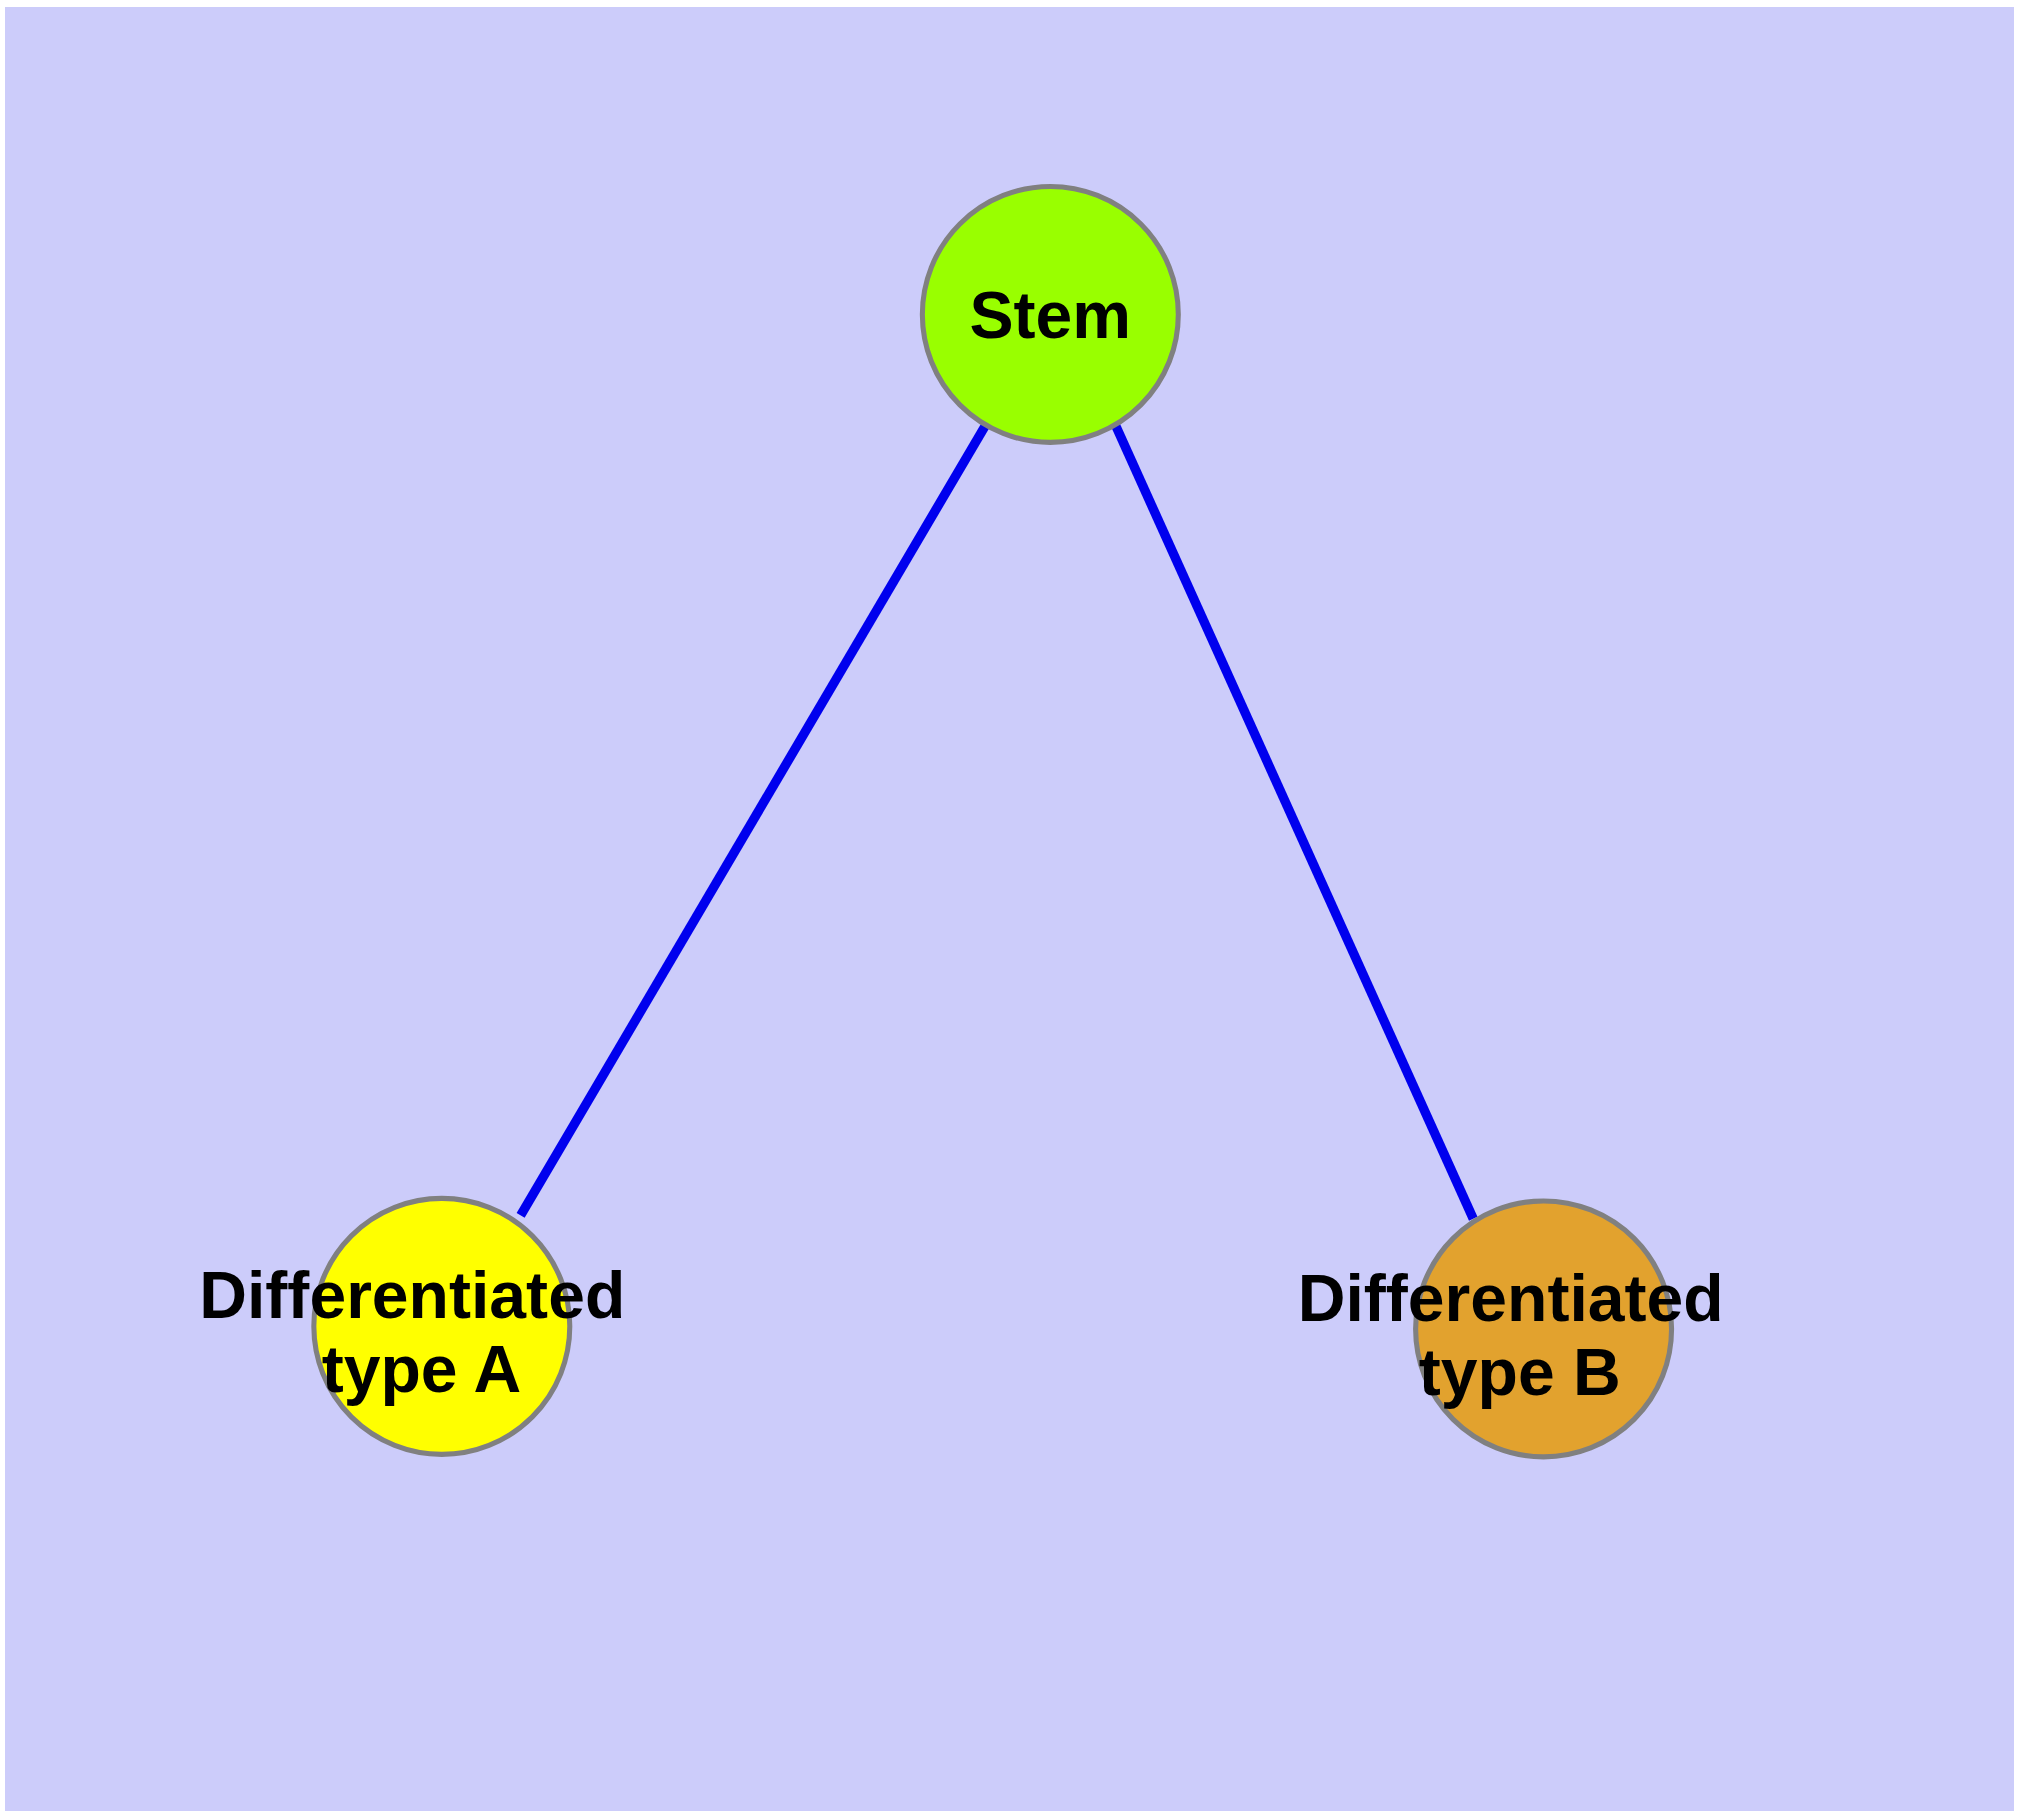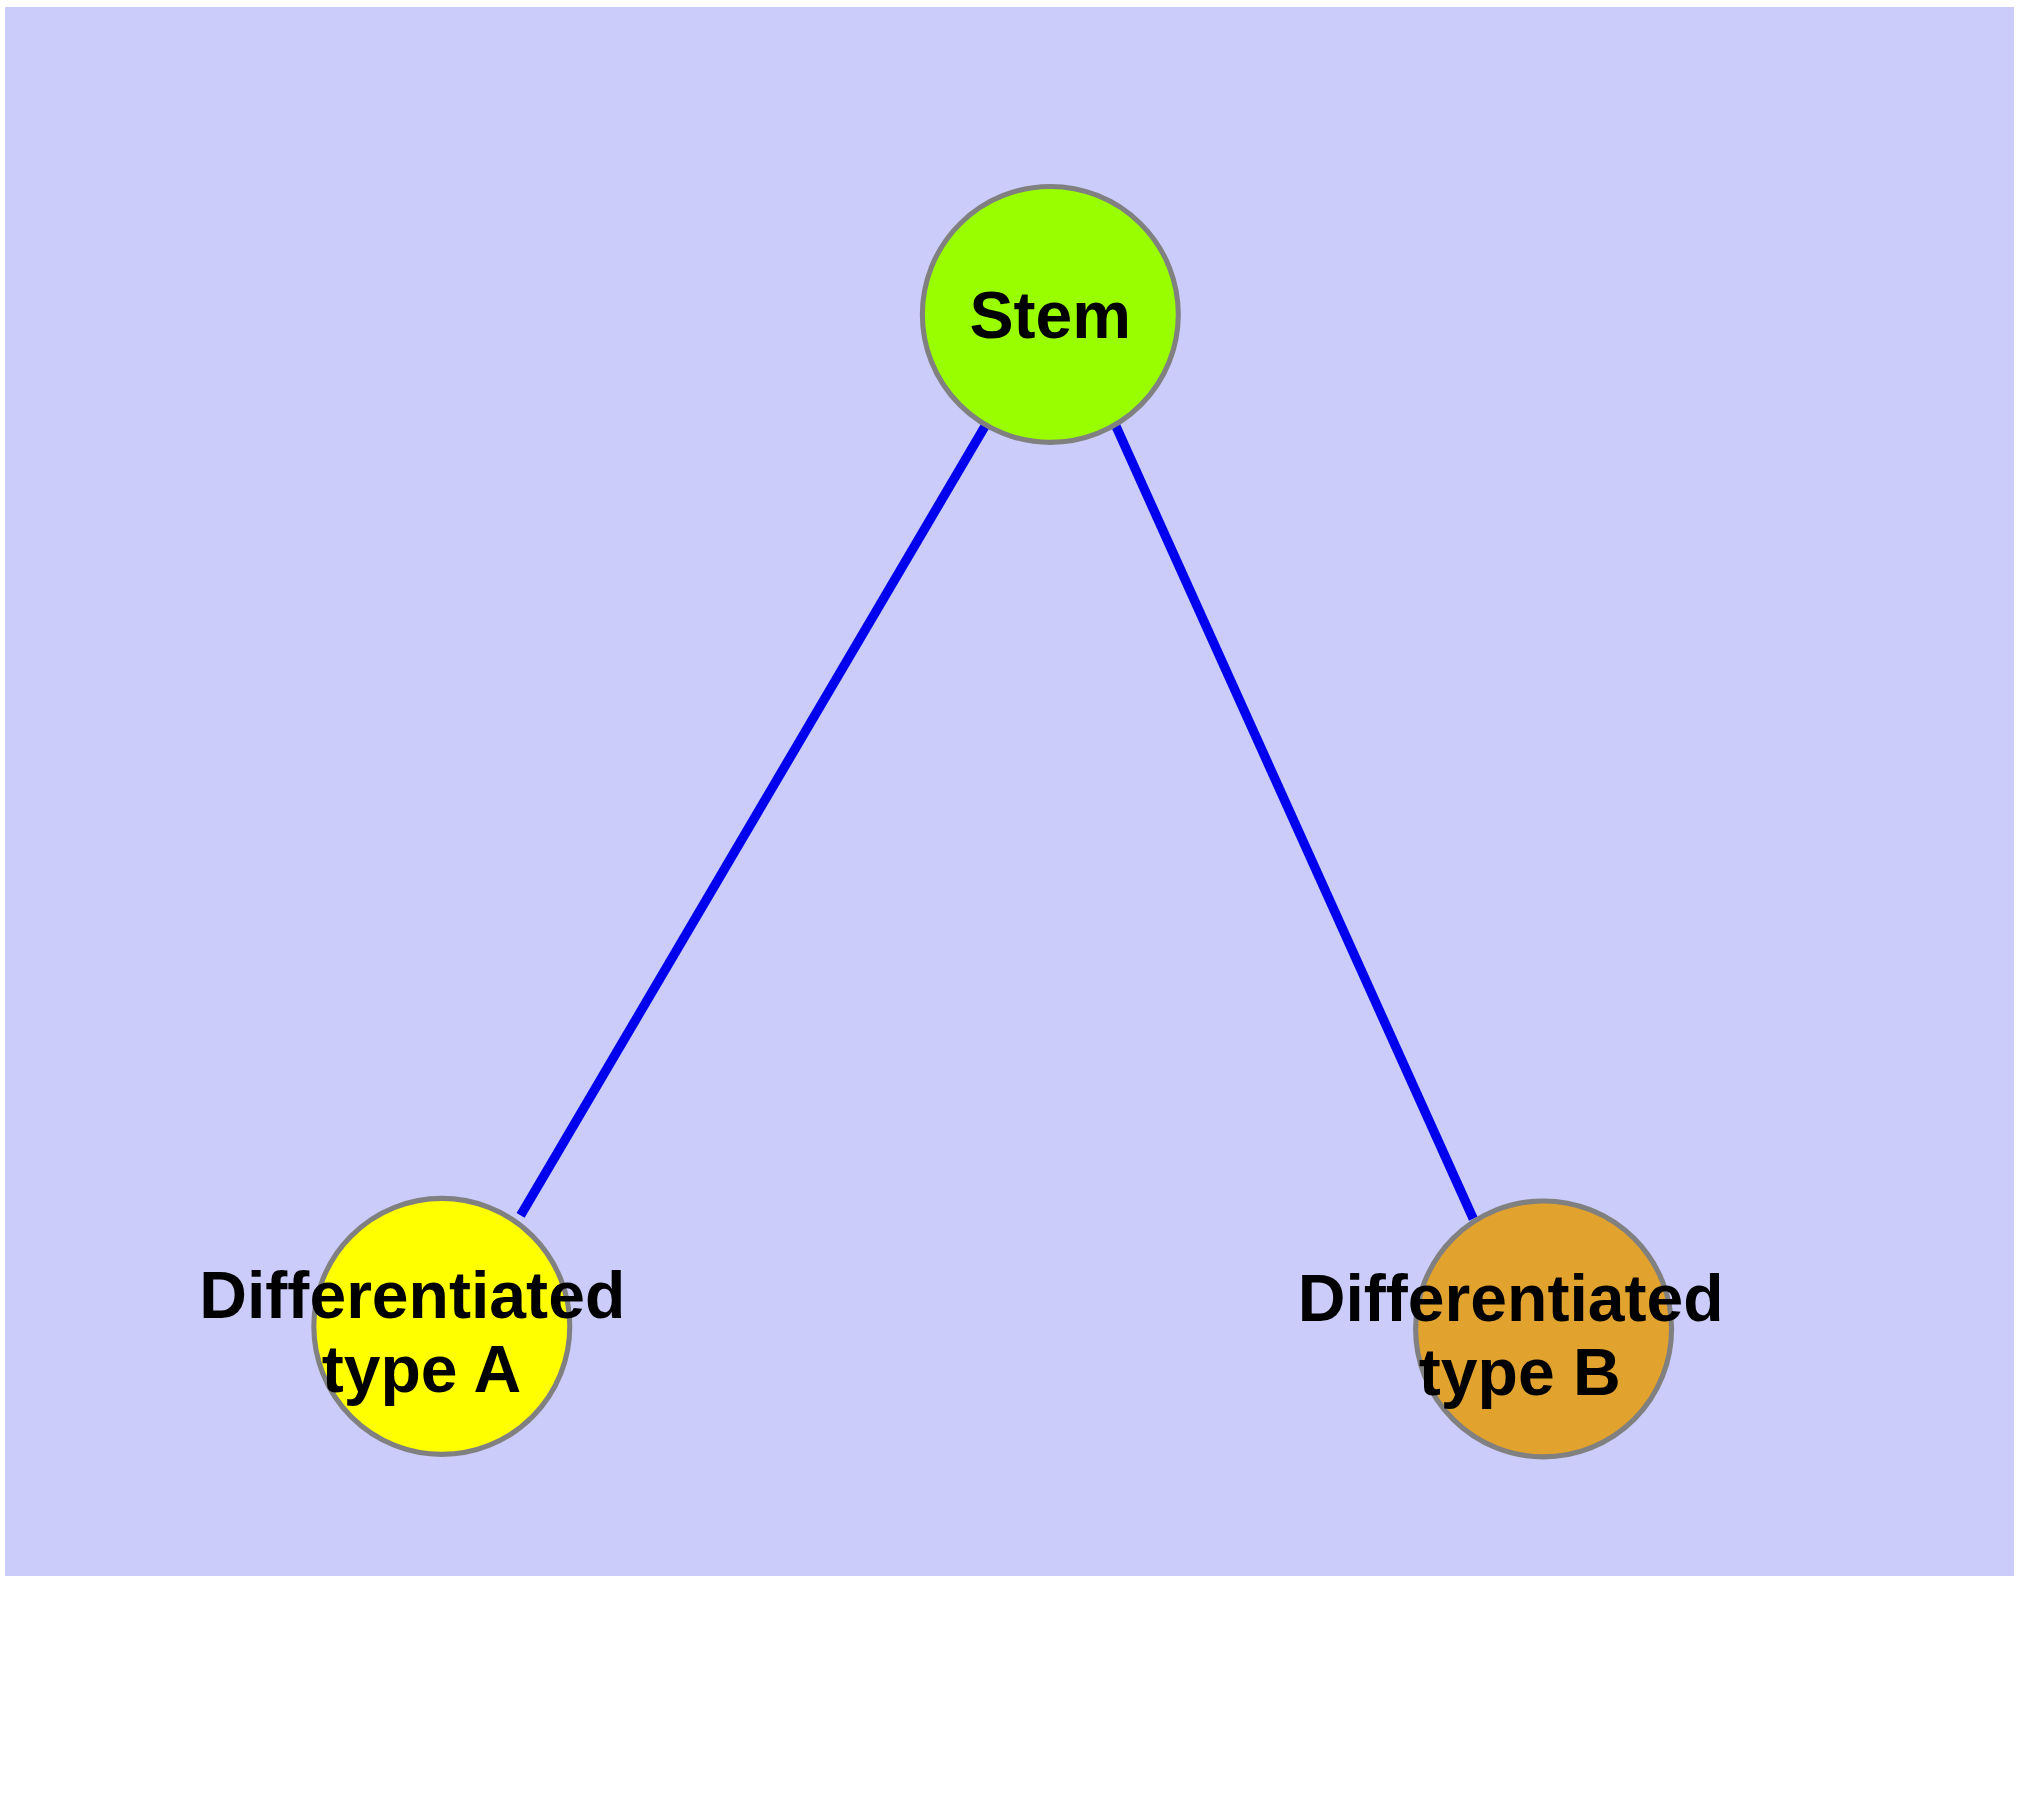--- a/index.html
+++ b/index.html
@@ -7,21 +7,21 @@
     margin: 0;
     padding: 0;
     background: #ffffff;
   }
   body {
     font-family: "Liberation Sans", sans-serif;
   }
   #canvas {
     position: relative;
     width: 2021px;
-    height: 1576px;
+    height: 1812px;
     background: #ffffff;
     overflow: hidden;
   }
   #plot-background {
     position: absolute;
     left: 5.1px;
     top: 6.8px;
     width: 2009px;
     height: 1804px;
     background: #ccccfa;

